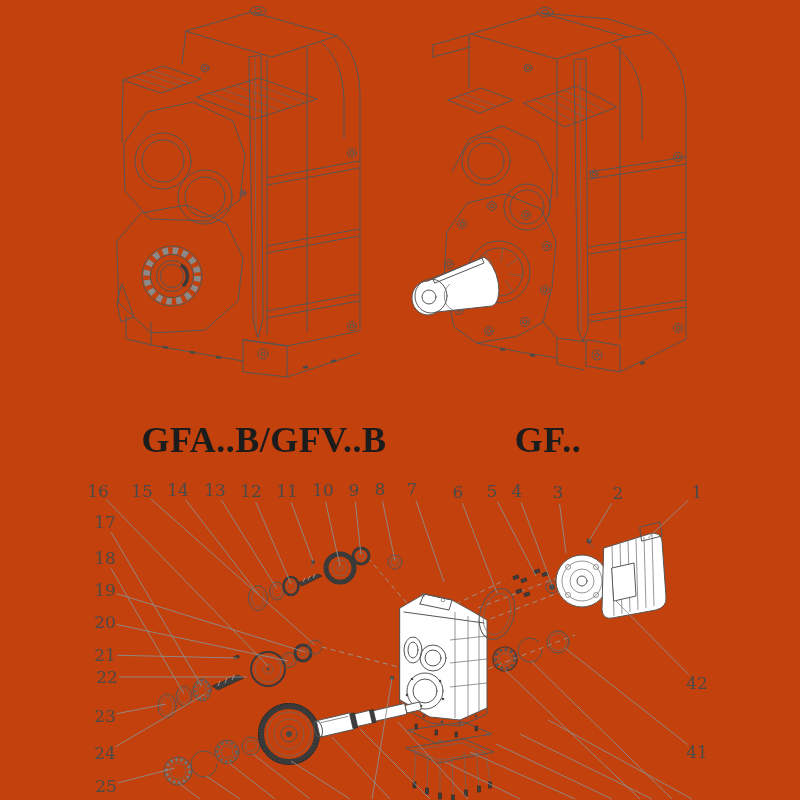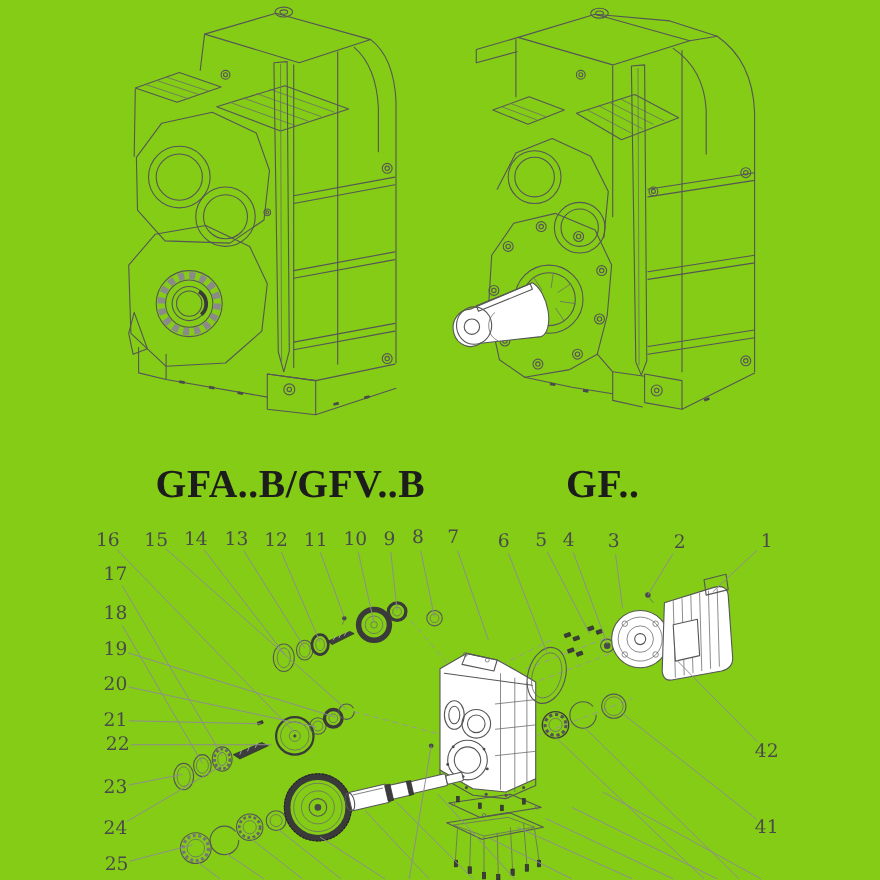--- a/index.html
+++ b/index.html
@@ -1,16 +1,16 @@
 <!DOCTYPE html>
 <html><head>
 <meta charset="utf-8">
 <style>
   html,body{margin:0;padding:0;background:#fff;}
-  .page{position:relative;width:800px;height:800px;background:#84cc16;overflow:hidden;
+  .page{position:relative;width:800px;height:800px;background:#c2410c;overflow:hidden;
         font-family:"Liberation Serif",serif;}
   svg{position:absolute;left:0;top:0;}
   
   .ln{stroke:#565656;fill:none;stroke-width:1;stroke-linejoin:round;stroke-linecap:round;}
   .thin{stroke:#6a6a6a;fill:none;stroke-width:.7;}
   .dk{stroke:#3a3a3a;fill:none;}
   .fillw{fill:#ffffff;}
   .darkp{fill:#3d3d3d;stroke:#2a2a2a;stroke-width:.6;}
   .dash{stroke:#9a9a9a;fill:none;stroke-width:.9;stroke-dasharray:5 4;}
   .leader{stroke:#8e8e8e;stroke-width:.9;fill:none;}

